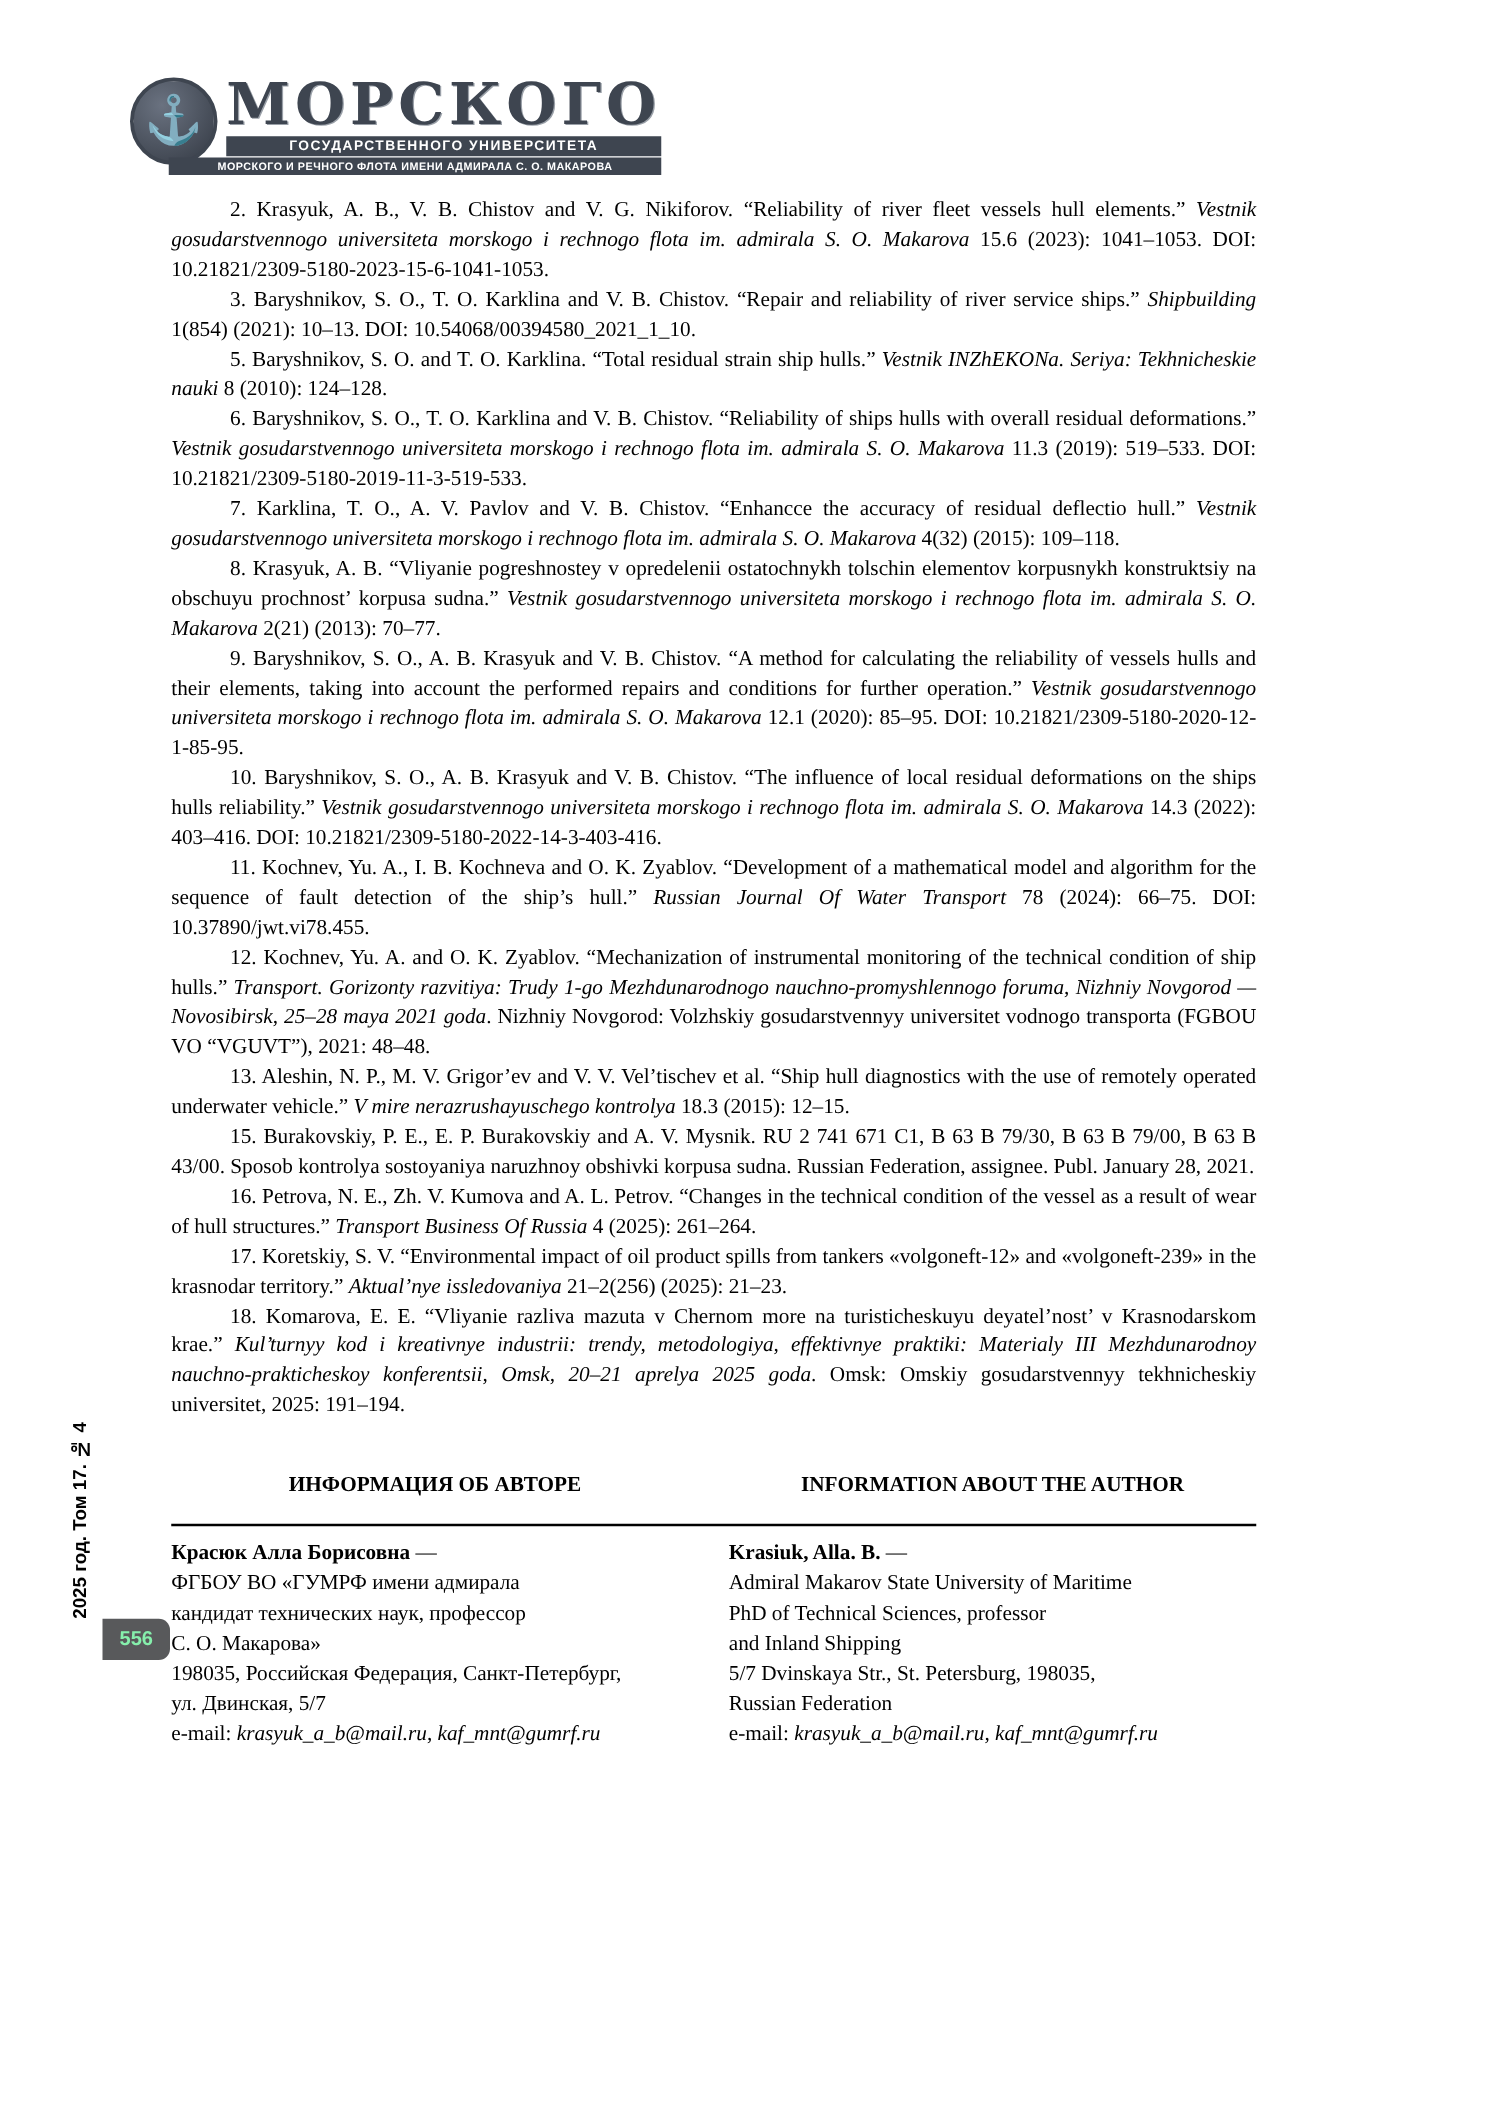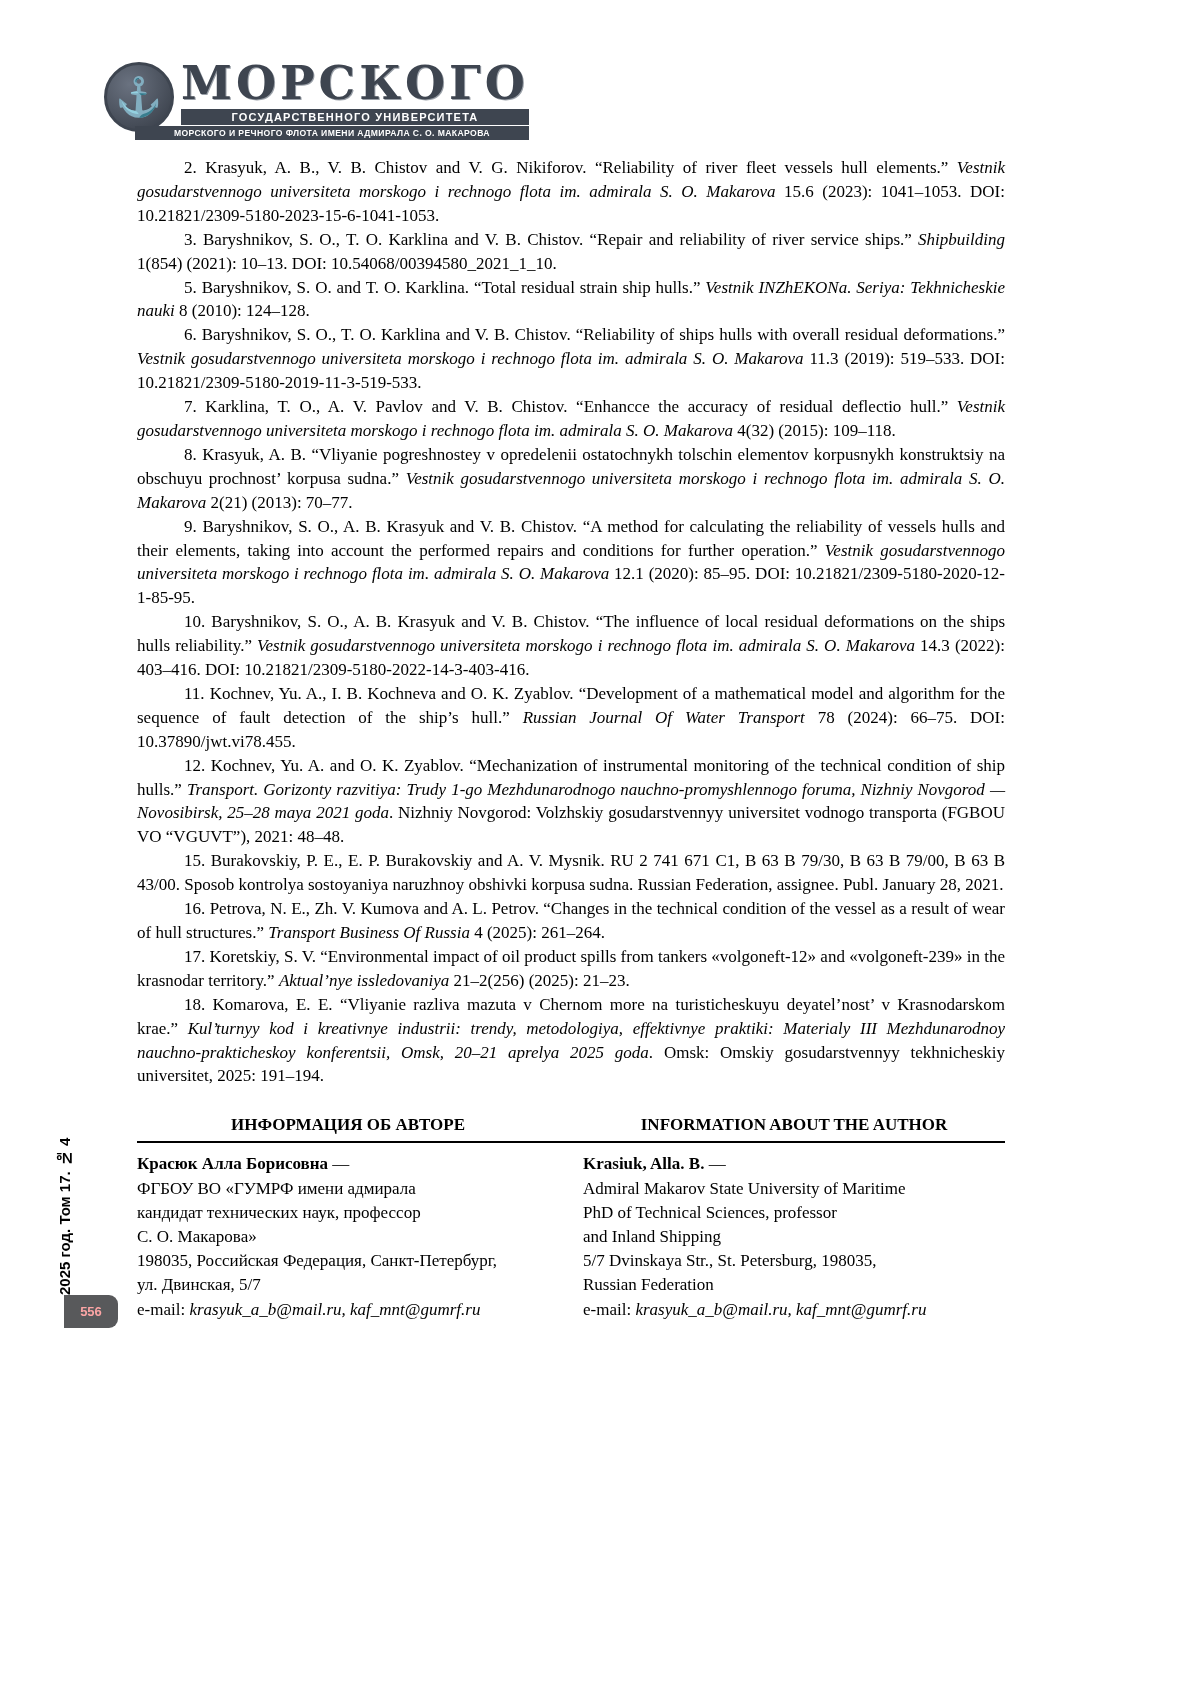--- a/index.html
+++ b/index.html
@@ -36,39 +36,39 @@
   .bar2 { font-size: 8.6px; letter-spacing: 0.4px; padding: 2px 5px; margin-top: 1px; margin-left: -46px; }
 
   
   .issue-vertical {
     position: absolute; left: 56px; top: 1070px; height: 225px; width: 22px;
     writing-mode: vertical-rl; transform: rotate(180deg);
     font-family: "Liberation Sans", sans-serif; font-weight: bold; font-size: 15px;
     white-space: nowrap;
   }
   .page-badge {
-    position: absolute; left: 64px; top: 1295px; width: 54px; height: 33px;
+    position: absolute; left: 82px; top: 1295px; width: 54px; height: 33px;
     background: #58595b; border-radius: 0 9px 9px 0;
-    color: #fca5a5; font-family: "Liberation Sans", sans-serif;
-    font-weight: bold; font-size: 13px;
+    color: #86efac; font-family: "Liberation Sans", sans-serif;
+    font-weight: bold; font-size: 16px;
     display: flex; align-items: center; justify-content: center;
   }
 
   
   .content { position: absolute; left: 137px; top: 156px; width: 868px; }
   .ref {
     margin: 0; font-size: 17px; line-height: 23.9px;
     text-align: justify; text-indent: 47px;
   }
   .author-section { margin-top: 26px; }
   .author-headers {
     display: grid; grid-template-columns: 1fr 1fr; column-gap: 24px;
     border-bottom: 2px solid #000; padding-bottom: 5px;
   }
-  .author-headers h3 { margin: 1px; font-size: 17px; font-weight: bold; text-align: center; }
+  .author-headers h3 { margin: 16px; font-size: 17px; font-weight: bold; text-align: center; }
   .author-columns {
     display: grid; grid-template-columns: 1fr 1fr; column-gap: 24px;
     padding-top: 9px;
   }
   .author-line { font-size: 17px; line-height: 24.2px; }
 </style>
 </head>
 <body>
 
 <div class="page">
@@ -92,20 +92,21 @@
         <p class="ref"><span>2. Krasyuk, A. B., V. B. Chistov and V. G. Nikiforov. “Reliability of river fleet vessels hull elements.” </span><span class="it">Vestnik gosudarstvennogo universiteta morskogo i rechnogo flota im. admirala S. O. Makarova</span><span> 15.6 (2023): 1041–1053. DOI: 10.21821/2309-5180-2023-15-6-1041-1053.</span></p>
         <p class="ref"><span>3. Baryshnikov, S. O., T. O. Karklina and V. B. Chistov. “Repair and reliability of river service ships.” </span><span class="it">Shipbuilding</span><span> 1(854) (2021): 10–13. DOI: 10.54068/00394580_2021_1_10.</span></p>
         <p class="ref"><span>5. Baryshnikov, S. O. and T. O. Karklina. “Total residual strain ship hulls.” </span><span class="it">Vestnik INZhEKONa. Seriya: Tekhnicheskie nauki</span><span> 8 (2010): 124–128.</span></p>
         <p class="ref"><span>6. Baryshnikov, S. O., T. O. Karklina and V. B. Chistov. “Reliability of ships hulls with overall residual deformations.” </span><span class="it">Vestnik gosudarstvennogo universiteta morskogo i rechnogo flota im. admirala S. O. Makarova</span><span> 11.3 (2019): 519–533. DOI: 10.21821/2309-5180-2019-11-3-519-533.</span></p>
         <p class="ref"><span>7. Karklina, T. O., A. V. Pavlov and V. B. Chistov. “Enhancce the accuracy of residual deflectio hull.” </span><span class="it">Vestnik gosudarstvennogo universiteta morskogo i rechnogo flota im. admirala S. O. Makarova</span><span> 4(32) (2015): 109–118.</span></p>
         <p class="ref"><span>8. Krasyuk, A. B. “Vliyanie pogreshnostey v opredelenii ostatochnykh tolschin elementov korpusnykh konstruktsiy na obschuyu prochnost’ korpusa sudna.” </span><span class="it">Vestnik gosudarstvennogo universiteta morskogo i rechnogo flota im. admirala S. O. Makarova</span><span> 2(21) (2013): 70–77.</span></p>
         <p class="ref"><span>9. Baryshnikov, S. O., A. B. Krasyuk and V. B. Chistov. “A method for calculating the reliability of vessels hulls and their elements, taking into account the performed repairs and conditions for further operation.” </span><span class="it">Vestnik gosudarstvennogo universiteta morskogo i rechnogo flota im. admirala S. O. Makarova</span><span> 12.1 (2020): 85–95. DOI: 10.21821/2309-5180-2020-12-1-85-95.</span></p>
         <p class="ref"><span>10. Baryshnikov, S. O., A. B. Krasyuk and V. B. Chistov. “The influence of local residual deformations on the ships hulls reliability.” </span><span class="it">Vestnik gosudarstvennogo universiteta morskogo i rechnogo flota im. admirala S. O. Makarova</span><span> 14.3 (2022): 403–416. DOI: 10.21821/2309-5180-2022-14-3-403-416.</span></p>
         <p class="ref"><span>11. Kochnev, Yu. A., I. B. Kochneva and O. K. Zyablov. “Development of a mathematical model and algorithm for the sequence of fault detection of the ship’s hull.” </span><span class="it">Russian Journal Of Water Transport</span><span> 78 (2024): 66–75. DOI: 10.37890/jwt.vi78.455.</span></p>
         <p class="ref"><span>12. Kochnev, Yu. A. and O. K. Zyablov. “Mechanization of instrumental monitoring of the technical condition of ship hulls.” </span><span class="it">Transport. Gorizonty razvitiya: Trudy 1-go Mezhdunarodnogo nauchno-promyshlennogo foruma, Nizhniy Novgorod — Novosibirsk, 25–28 maya 2021 goda</span><span>. Nizhniy Novgorod: Volzhskiy gosudarstvennyy universitet vodnogo transporta (FGBOU VO “VGUVT”), 2021: 48–48.</span></p>
+        <p class="ref"><span>13. Aleshin, N. P., M. V. Grigor’ev and V. V. Vel’tischev et al. “Ship hull diagnostics with the use of remotely operated underwater vehicle.” </span><span class="it">V mire nerazrushayuschego kontrolya</span><span> 18.3 (2015): 12–15.</span></p>
         <p class="ref"><span>15. Burakovskiy, P. E., E. P. Burakovskiy and A. V. Mysnik. RU 2 741 671 C1, B 63 B 79/30, B 63 B 79/00, B 63 B 43/00. Sposob kontrolya sostoyaniya naruzhnoy obshivki korpusa sudna. Russian Federation, assignee. Publ. January 28, 2021.</span></p>
         <p class="ref"><span>16. Petrova, N. E., Zh. V. Kumova and A. L. Petrov. “Changes in the technical condition of the vessel as a result of wear of hull structures.” </span><span class="it">Transport Business Of Russia</span><span> 4 (2025): 261–264.</span></p>
         <p class="ref"><span>17. Koretskiy, S. V. “Environmental impact of oil product spills from tankers «volgoneft-12» and «volgoneft-239» in the krasnodar territory.” </span><span class="it">Aktual’nye issledovaniya</span><span> 21–2(256) (2025): 21–23.</span></p>
         <p class="ref"><span>18. Komarova, E. E. “Vliyanie razliva mazuta v Chernom more na turisticheskuyu deyatel’nost’ v Krasnodarskom krae.” </span><span class="it">Kul’turnyy kod i kreativnye industrii: trendy, metodologiya, effektivnye praktiki: Materialy III Mezhdunarodnoy nauchno-prakticheskoy konferentsii, Omsk, 20–21 aprelya 2025 goda</span><span>. Omsk: Omskiy gosudarstvennyy tekhnicheskiy universitet, 2025: 191–194.</span></p>
       </div>
 
     <section class="author-section">
       <div class="author-headers">
         <h3>ИНФОРМАЦИЯ ОБ АВТОРЕ</h3>
         <h3>INFORMATION ABOUT THE AUTHOR</h3>

